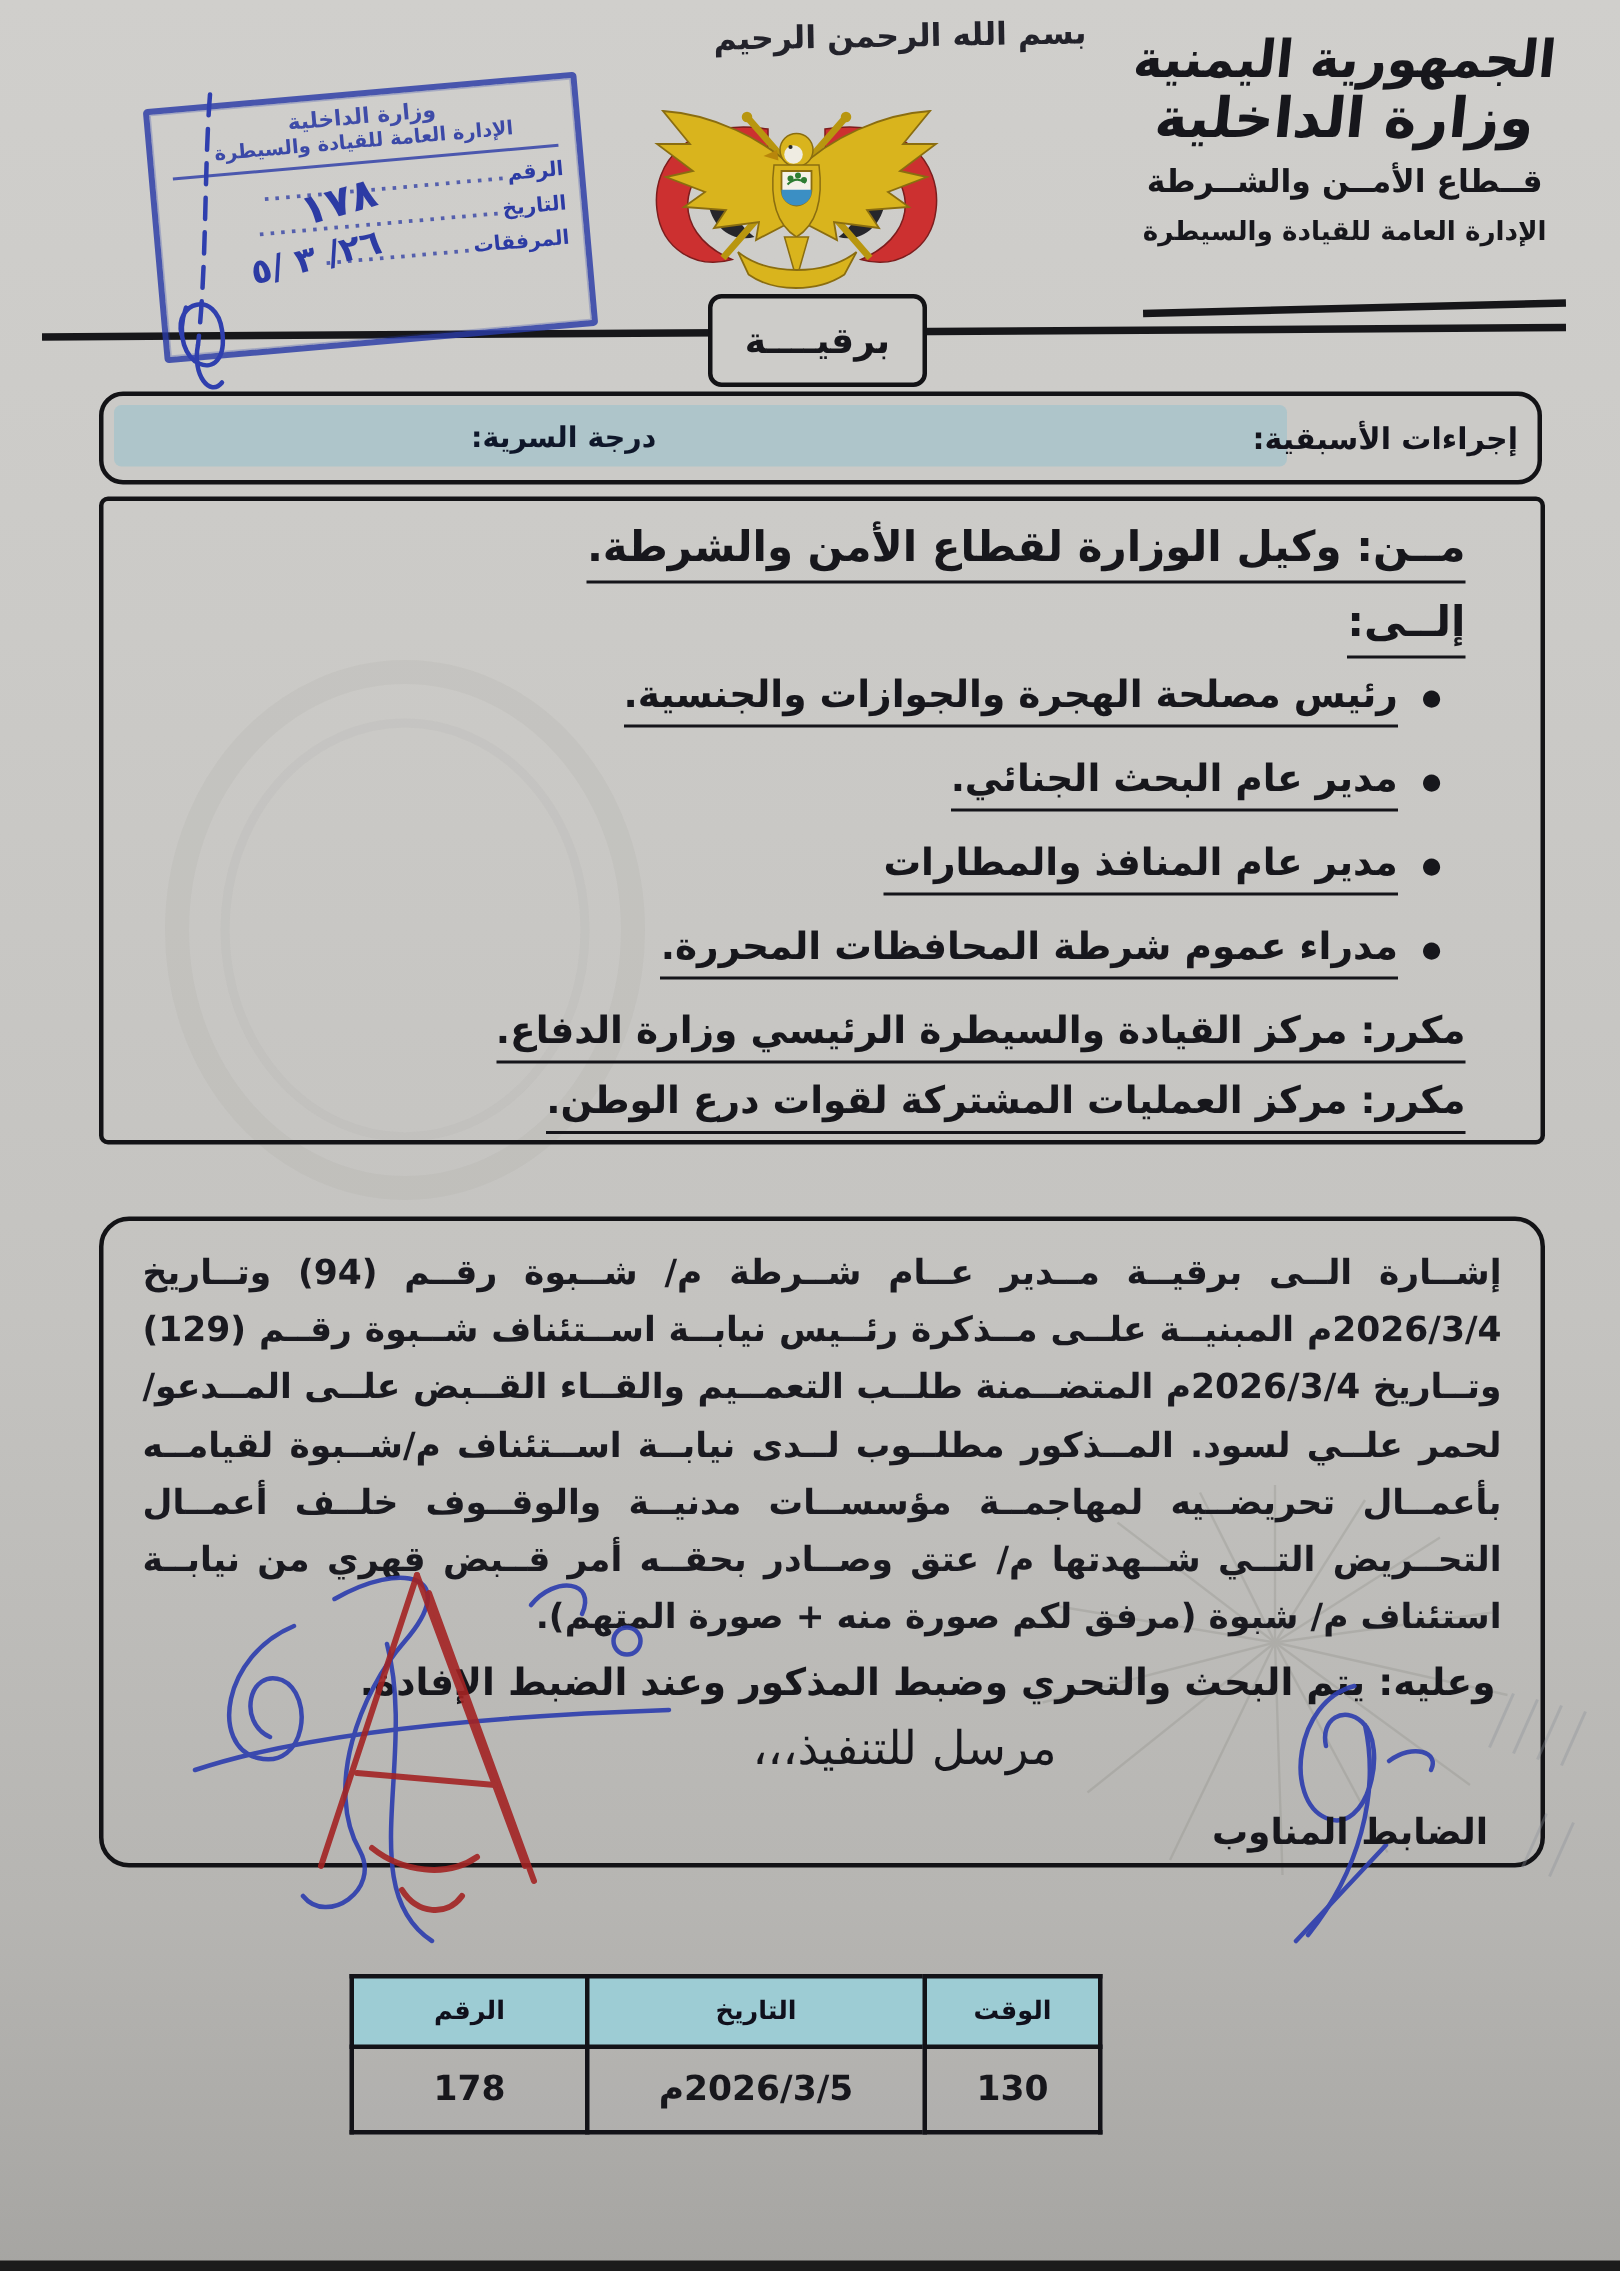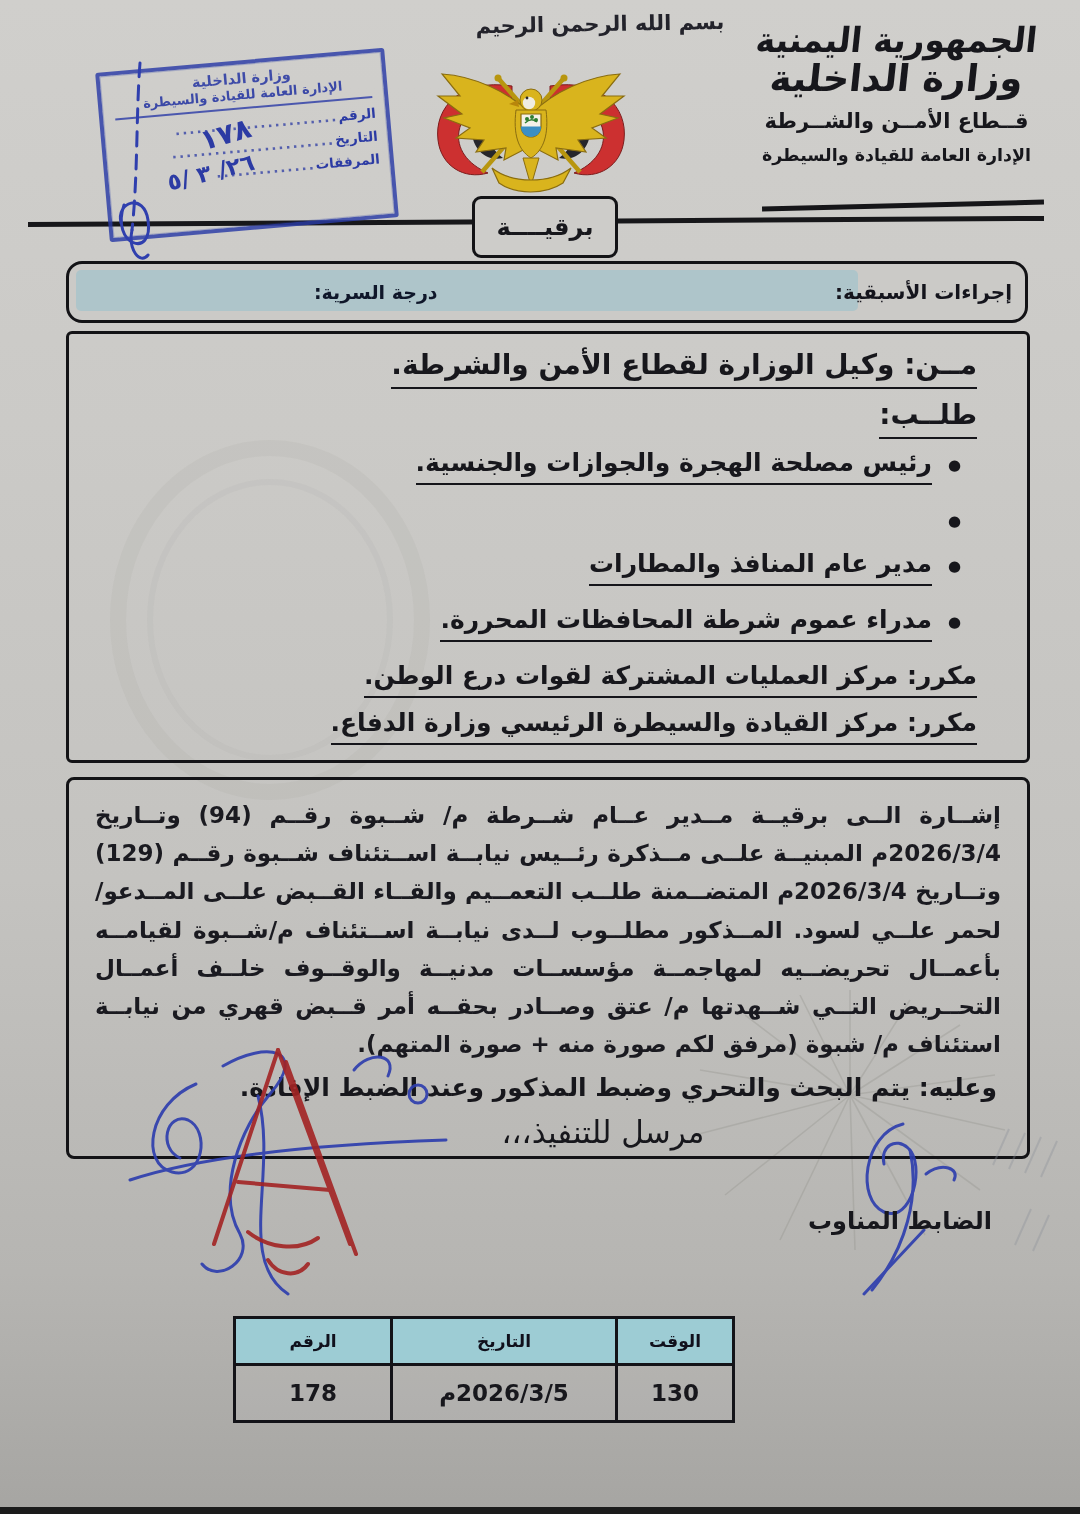--- a/index.html
+++ b/index.html
@@ -46,21 +46,21 @@
     font-size:20px; font-weight:700; direction:rtl; color:#14141c;}
   
   .box{position:absolute; left:66px; width:964px; border:3.5px solid #131316; box-sizing:border-box; direction:rtl;}
   .addressing-box{top:331px; height:432px; border-radius:6px; padding:14px 50px 16px 30px;}
   .u{border-bottom:2.5px solid #15151a; padding-bottom:6px;}
   .from-line,.to-line{font-size:28px; font-weight:700; margin-bottom:17px;}
   .recip{display:flex; align-items:flex-start; gap:16px; font-size:25px; font-weight:700;
     margin:0 16px 19px 0;}
   .recip .dot{font-size:15px; margin-top:8px;}
   .cc-line{font-size:25px; font-weight:700; margin-bottom:18px;}
-  .body-box{top:777px; height:382px; border-radius:8px; padding:16px 26px 0 26px;}
+  .body-box{top:811px; height:434px; border-radius:20px; padding:16px 26px 0 26px;}
   .para{margin:0; font-size:23px; font-weight:700; line-height:1.66; text-align:justify; color:#1a1a20;}
   .directive{margin-top:10px; font-size:25px; font-weight:700; text-align:right; padding-right:4px;}
   .dispatch{margin-top:12px; font-size:31px; font-weight:400; text-align:center; transform:translateX(55px);}
   
   .sigsvg{position:absolute; z-index:4;}
   .sig-title{position:absolute; z-index:5; font-weight:700; direction:rtl; text-align:center;}
   .sig-title.left{left:100px; top:1205px; width:380px; font-size:27px;}
   .sig-title.right{left:795px; top:1207px; width:210px; font-size:24px;}
   
   .log{position:absolute; left:233px; top:1316px; border-collapse:collapse; z-index:2;}
@@ -181,44 +181,45 @@
     <span class="secrecy-label">درجة السرية:</span>
     <span class="precedence-label">إجراءات الأسبقية:</span>
   </div>
 
   <div class="box addressing-box">
     <div class="from-line">
       <span class="u"><span>مــن:</span>
       <span>وكيل الوزارة لقطاع الأمن والشرطة.</span></span>
     </div>
     <div class="to-line">
-      <span class="u">طلــب:</span>
+      <span class="u">إلــى:</span>
     </div>
     <div class="recip">
       <span class="dot">●</span>
       <span class="u">رئيس مصلحة الهجرة والجوازات والجنسية.</span>
     </div>
     <div class="recip">
       <span class="dot">●</span>
+      <span class="u">مدير عام البحث الجنائي.</span>
     </div>
     <div class="recip">
       <span class="dot">●</span>
       <span class="u">مدير عام المنافذ والمطارات</span>
     </div>
     <div class="recip">
       <span class="dot">●</span>
       <span class="u">مدراء عموم شرطة المحافظات المحررة.</span>
+    </div>
+    <div class="cc-line">
+      <span class="u"><span>مكرر:</span>
+      <span>مركز القيادة والسيطرة الرئيسي وزارة الدفاع.</span></span>
     </div>
     <div class="cc-line">
       <span class="u"><span>مكرر:</span>
       <span>مركز العمليات المشتركة لقوات درع الوطن.</span></span>
-    </div>
-    <div class="cc-line">
-      <span class="u"><span>مكرر:</span>
-      <span>مركز القيادة والسيطرة الرئيسي وزارة الدفاع.</span></span>
     </div>
   </div>
 
   <div class="box body-box">
     <p class="para">إشــارة الــى برقيــة مــدير عــام شــرطة م/ شــبوة رقــم (94) وتــاريخ 2026/3/4م المبنيــة علــى مــذكرة رئــيس نيابــة اســتئناف شــبوة رقــم (129) وتــاريخ 2026/3/4م المتضــمنة طلــب التعمــيم والقــاء القــبض علــى المــدعو/ لحمر علــي لسود. المــذكور مطلــوب لــدى نيابــة اســتئناف م/شــبوة لقيامــه بأعمــال تحريضــيه لمهاجمــة مؤسســات مدنيــة والوقــوف خلــف أعمــال التحــريض التــي شــهدتها م/ عتق وصــادر بحقــه أمر قــبض قهري من نيابــة استئناف م/ شبوة (مرفق لكم صورة منه + صورة المتهم).</p>
     <div class="directive">وعليه: يتم البحث والتحري وضبط المذكور وعند الضبط الإفادة.</div>
     <div class="dispatch">مرسل للتنفيذ،،،</div>
   </div>
 
   <svg class="sigsvg" style="left:118px;top:1032px;" width="335" height="275" viewBox="0 0 335 275">

